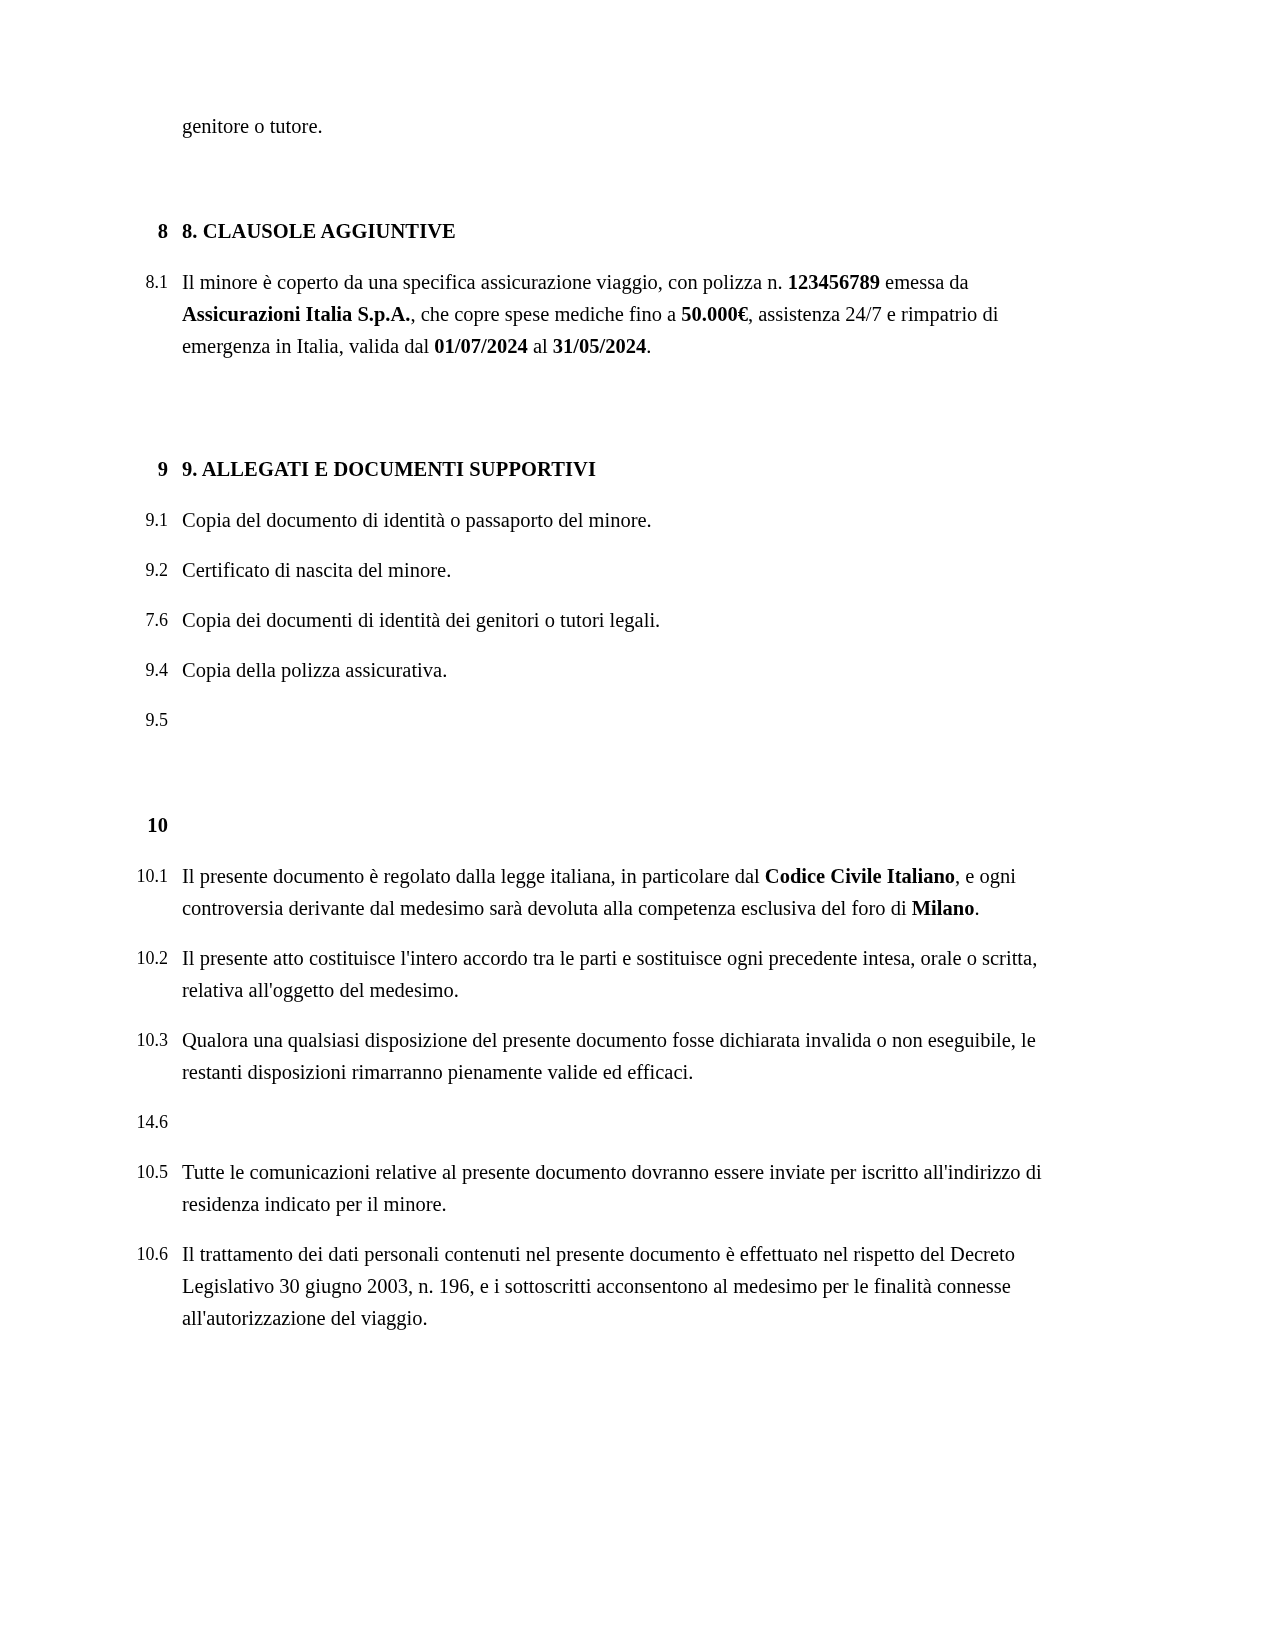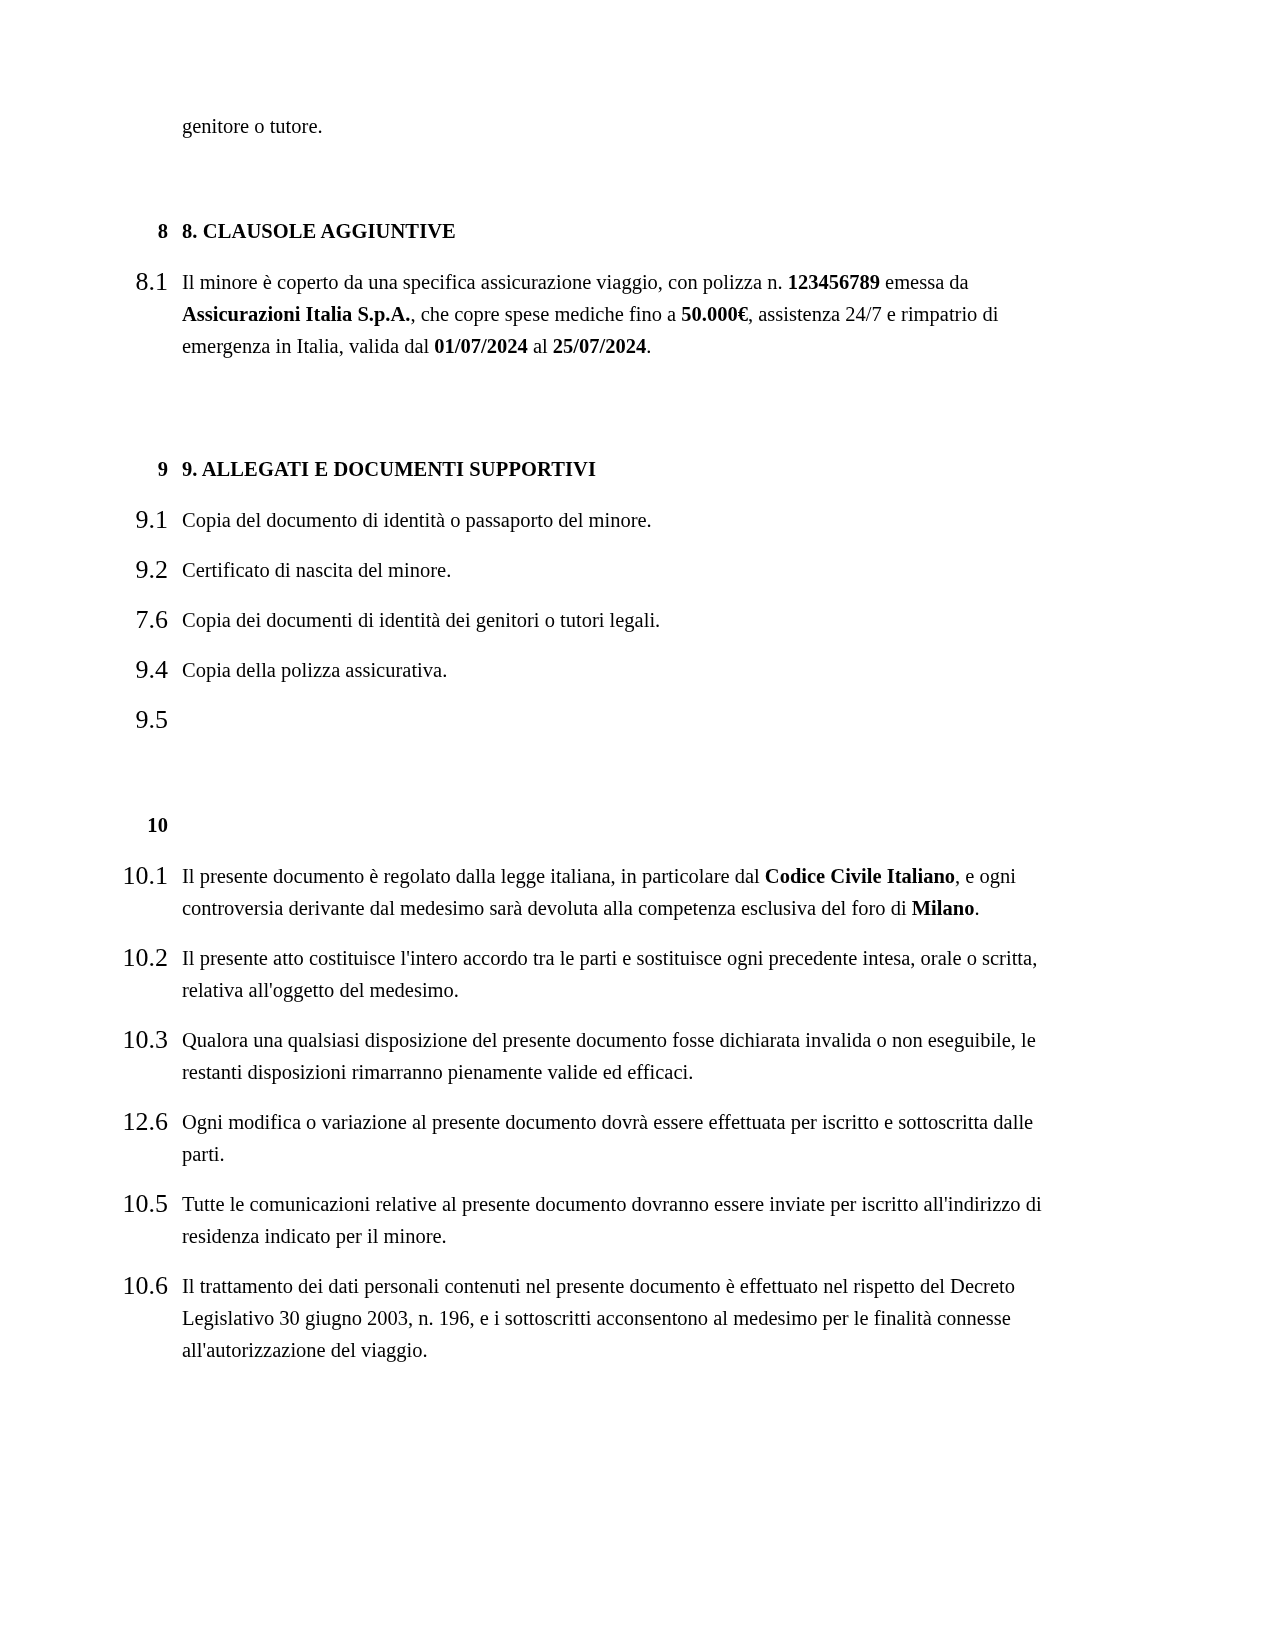--- a/index.html
+++ b/index.html
@@ -34,21 +34,21 @@
     align-items: flex-start;
     width: 1275px;
     box-sizing: border-box;
   }
   .num {
     width: 182px;
     flex: 0 0 182px;
     text-align: right;
     padding-right: 14px;
     box-sizing: border-box;
-    font-size: 26px;
+    font-size: 18px;
     line-height: 32px;
     white-space: nowrap;
   }
   .txt {
     flex: 1 1 auto;
     max-width: 880px;
     font-size: 20.5px;
     line-height: 32px;
     text-align: left;
     hyphens: none;
@@ -89,21 +89,21 @@
 
     <div id="sections-root">
         <div class="sp-block"></div>
         <div class="row heading">
           <div class="num">8</div>
           <div class="txt">8. CLAUSOLE AGGIUNTIVE</div>
         </div>
         <div class="sp-head"></div>
         <div class="row">
           <div class="num">8.1</div>
-          <div class="txt"><span>Il minore è coperto da una specifica assicurazione viaggio, con polizza n. </span><b>123456789</b><span> emessa da </span><b>Assicurazioni Italia S.p.A.</b><span>, che copre spese mediche fino a </span><b>50.000€</b><span>, assistenza 24/7 e rimpatrio di emergenza in Italia, valida dal </span><b>01/07/2024</b><span> al </span><b>25/07/2024</b><span>.</span></div>
+          <div class="txt"><span>Il minore è coperto da una specifica assicurazione viaggio, con polizza n. </span><b>123456789</b><span> emessa da </span><b>Assicurazioni Italia S.p.A.</b><span>, che copre spese mediche fino a </span><b>50.000€</b><span>, assistenza 24/7 e rimpatrio di emergenza in Italia, valida dal </span><b>01/07/2024</b><span> al </span><b>31/05/2024</b><span>.</span></div>
         </div>
         <div class="sp-item"></div>
         <div class="sp-block"></div>
         <div class="row heading">
           <div class="num">9</div>
           <div class="txt">9. ALLEGATI E DOCUMENTI SUPPORTIVI</div>
         </div>
         <div class="sp-head"></div>
         <div class="row">
           <div class="num">9.1</div>
@@ -142,22 +142,21 @@
           <div class="num">10.2</div>
           <div class="txt"><span>Il presente atto costituisce l'intero accordo tra le parti e sostituisce ogni precedente intesa, orale o scritta, relativa all'oggetto del medesimo.</span></div>
         </div>
         <div class="sp-item"></div>
         <div class="row">
           <div class="num">10.3</div>
           <div class="txt"><span>Qualora una qualsiasi disposizione del presente documento fosse dichiarata invalida o non eseguibile, le restanti disposizioni rimarranno pienamente valide ed efficaci.</span></div>
         </div>
         <div class="sp-item"></div>
         <div class="row">
-          <div class="num">12.6</div>
-          <div class="txt"><span>Ogni modifica o variazione al presente documento dovrà essere effettuata per iscritto e sottoscritta dalle parti.</span></div>
+          <div class="num">14.6</div>
         </div>
         <div class="sp-item"></div>
         <div class="row">
           <div class="num">10.5</div>
           <div class="txt"><span>Tutte le comunicazioni relative al presente documento dovranno essere inviate per iscritto all'indirizzo di residenza indicato per il minore.</span></div>
         </div>
         <div class="sp-item"></div>
         <div class="row">
           <div class="num">10.6</div>
           <div class="txt"><span>Il trattamento dei dati personali contenuti nel presente documento è effettuato nel rispetto del Decreto Legislativo 30 giugno 2003, n. 196, e i sottoscritti acconsentono al medesimo per le finalità connesse all'autorizzazione del viaggio.</span></div>

